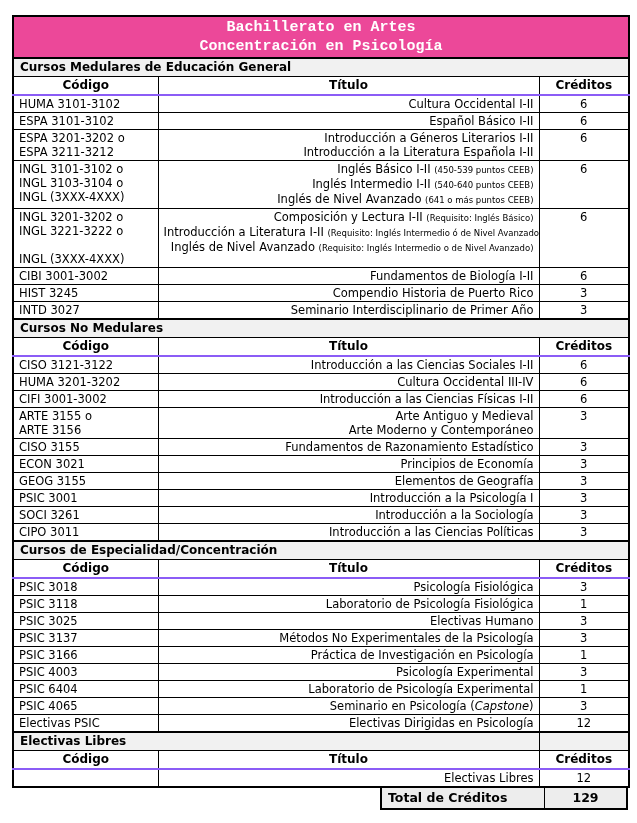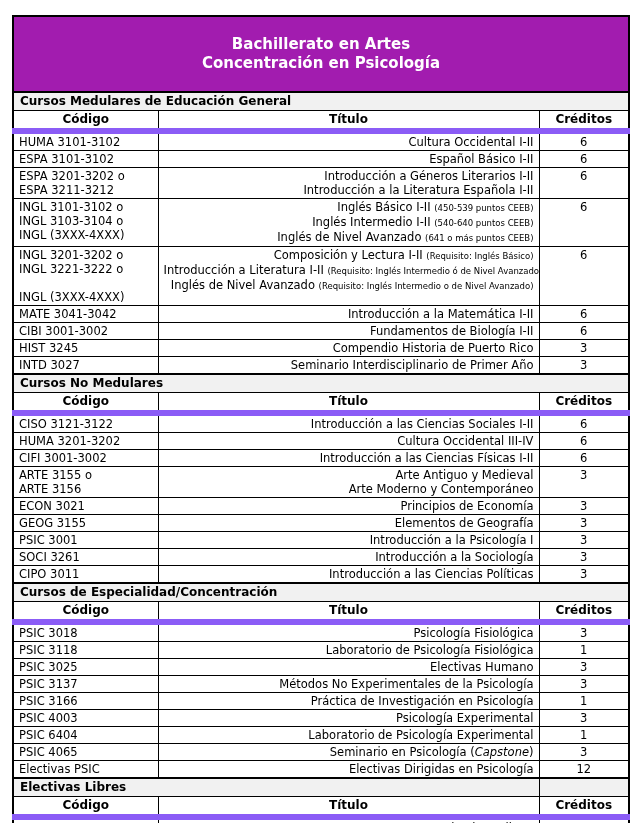--- a/index.html
+++ b/index.html
@@ -15,31 +15,32 @@
   }
   col.c-codigo { width:145px; }
   col.c-titulo { width:381px; }
   col.c-creditos { width:90px; }
   td {
     border:1px solid #000; vertical-align:top;
     font-size:11.5px; line-height:14px; padding:1px 5px;
     overflow:hidden; white-space:nowrap;
   }
   td.title-cell {
-    background:#a21caf; color:#fff; text-align:center; font-weight:bold;
-    font-size:15px; line-height:19px; padding:18px 0; border:2px solid #000;
+    background:#ec4899; color:#fff; text-align:center; font-weight:bold;
+    font-size:15px; line-height:19px; padding:1px 0; border:2px solid #000;
     white-space:normal;
+    font-family:Liberation Mono, monospace;
   }
   tr.section-row td {
     background:#f1f1f1; font-weight:bold; font-size:12px; line-height:15px;
     padding:1px 6px; border-top:2px solid #000;margin-top:43px;
   }
   tr.colhead-row td {
     font-weight:bold; text-align:center; font-size:12px; line-height:15px;
-    padding:1px 4px; border-bottom:6px solid #8b5cf6;
+    padding:1px 4px; border-bottom:2px solid #8b5cf6;
   }
   td.codigo-cell { text-align:left; }
   td.titulo-cell { text-align:right; }
   td.creditos-cell { text-align:center; }
   td .ln { min-height:14px; }
   .sm { font-size:8.5px; }
   .it { font-style:italic;margin-top:8px; }
   .total-row {
     display:flex; margin-left:auto; margin-top:-2px; width:244px;
     border:2px solid #000; background:#ededed; font-weight:bold;
@@ -124,29 +125,20 @@
           </td>
           <td class="titulo-cell">
             <div class="ln"><span>Composición y Lectura I-II </span><span class="sm">(Requisito: Inglés Básico)</span></div>
             <div class="ln"><span>Introducción a Literatura I-II </span><span class="sm">(Requisito: Inglés Intermedio ó de Nivel Avanzado)</span></div>
             <div class="ln"><span>Inglés de Nivel Avanzado </span><span class="sm">(Requisito: Inglés Intermedio o de Nivel Avanzado)</span></div>
           </td>
           <td class="creditos-cell">6</td>
         </tr>
         <tr class="course-row">
           <td class="codigo-cell">
-            <div class="ln">MATE 3041-3042</div>
-          </td>
-          <td class="titulo-cell">
-            <div class="ln">Introducción a la Matemática I-II</div>
-          </td>
-          <td class="creditos-cell">6</td>
-        </tr>
-        <tr class="course-row">
-          <td class="codigo-cell">
             <div class="ln">CIBI 3001-3002</div>
           </td>
           <td class="titulo-cell">
             <div class="ln">Fundamentos de Biología I-II</div>
           </td>
           <td class="creditos-cell">6</td>
         </tr>
         <tr class="course-row">
           <td class="codigo-cell">
             <div class="ln">HIST 3245</div>
@@ -201,20 +193,29 @@
           <td class="creditos-cell">6</td>
         </tr>
         <tr class="course-row">
           <td class="codigo-cell">
             <div class="ln">ARTE 3155 o</div>
             <div class="ln">ARTE 3156</div>
           </td>
           <td class="titulo-cell">
             <div class="ln">Arte Antiguo y Medieval</div>
             <div class="ln">Arte Moderno y Contemporáneo</div>
+          </td>
+          <td class="creditos-cell">3</td>
+        </tr>
+        <tr class="course-row">
+          <td class="codigo-cell">
+            <div class="ln">CISO 3155</div>
+          </td>
+          <td class="titulo-cell">
+            <div class="ln">Fundamentos de Razonamiento Estadístico</div>
           </td>
           <td class="creditos-cell">3</td>
         </tr>
         <tr class="course-row">
           <td class="codigo-cell">
             <div class="ln">ECON 3021</div>
           </td>
           <td class="titulo-cell">
             <div class="ln">Principios de Economía</div>
           </td>

